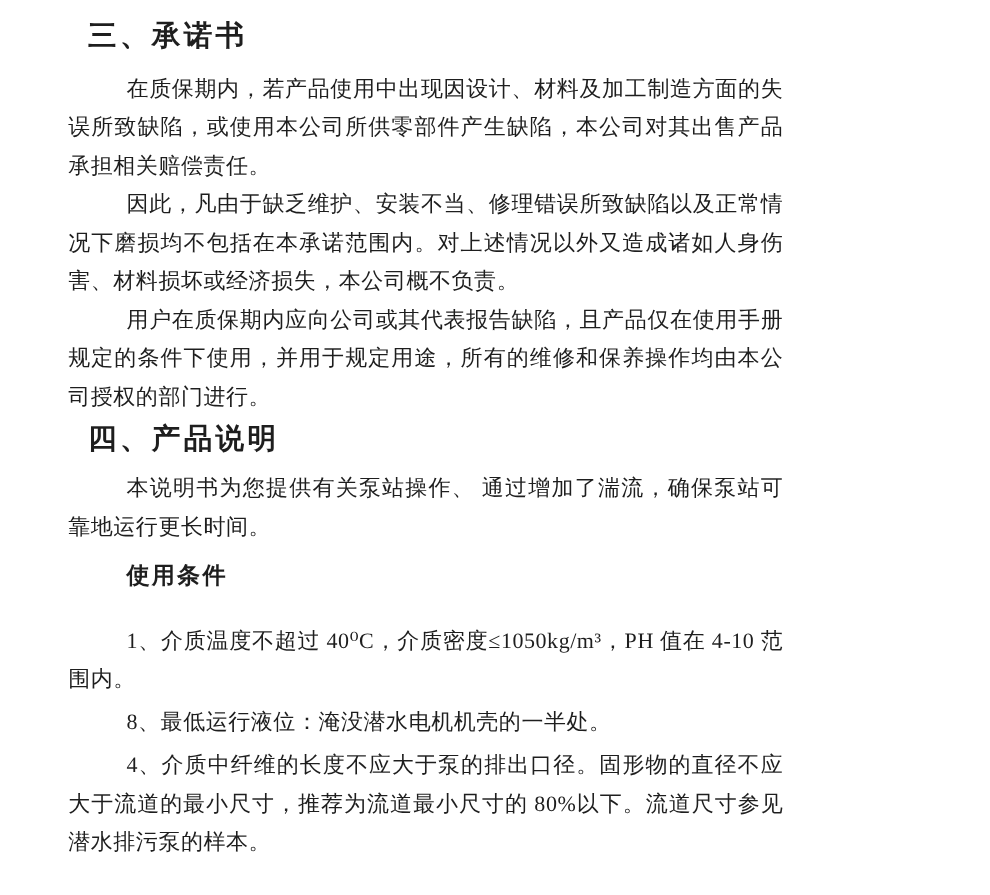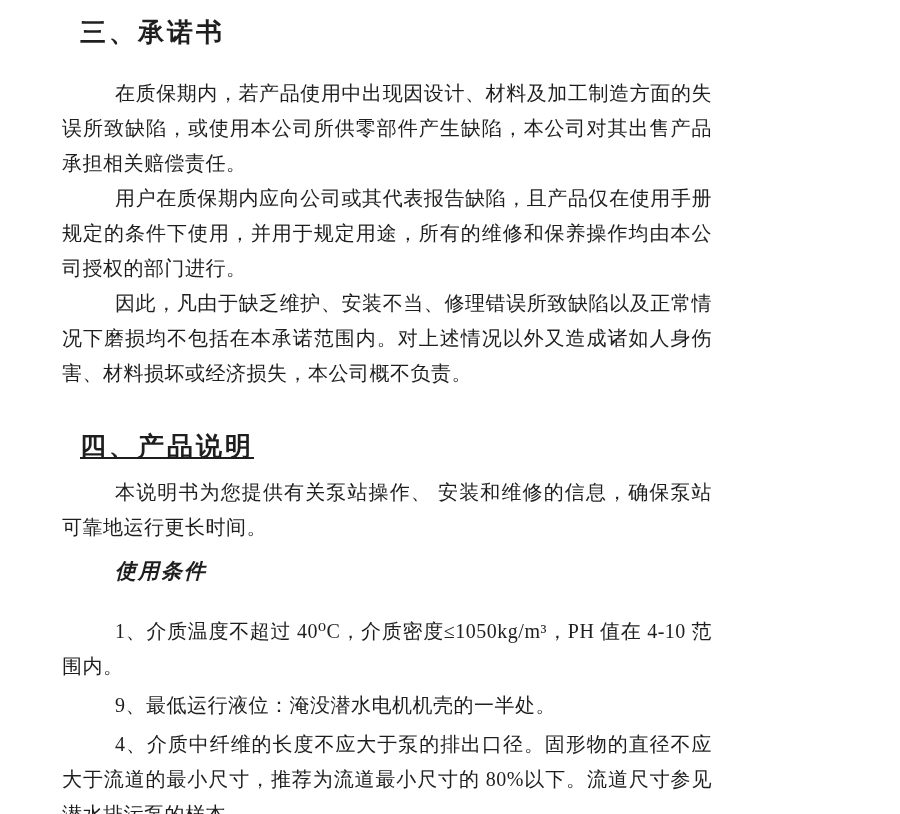--- a/index.html
+++ b/index.html
@@ -21,74 +21,71 @@
     padding: 14px 56px 0 62px;
   }
   .sec-title {
     font-size: 26px;
     font-weight: bold;
     line-height: 38px;
     margin: 0 0 0 18px;
     letter-spacing: 3px;
   }
   .sec-title.second {
-    margin-top: 36px;
     line-height: 40px;
-    text-decoration: underline;
   }
   .para {
     font-size: 20px;
     line-height: 35px;
     margin: 0;
     text-indent: 53px;
     text-align: justify;
     text-justify: inter-ideograph;
     letter-spacing: 0.5px;
   }
   .para.first {
-    margin-top: 24px;
+    margin-top: 12px;
   }
   .para.intro {
     margin-top: 8px;
   }
   .sub-heading {
     font-size: 21px;
     font-weight: bold;
     line-height: 29px;
     margin: 12px 0 0 53px;
     letter-spacing: 2px;
-    font-style: italic;
   }
   .para.cond-first {
     margin-top: 28px;
   }
   .para.cond {
     margin-top: 4px;
   }
 </style>
 </head>
 <body>
 
 <div class="page">
 
   <h1 class="sec-title">三、承诺书</h1>
 
   <p class="para first">在质保期内，若产品使用中出现因设计、材料及加工制造方面的失误所致缺陷，或使用本公司所供零部件产生缺陷，本公司对其出售产品承担相关赔偿责任。</p>
 
+  <p class="para">因此，凡由于缺乏维护、安装不当、修理错误所致缺陷以及正常情况下磨损均不包括在本承诺范围内。对上述情况以外又造成诸如人身伤害、材料损坏或经济损失，本公司概不负责。</p>
+
   <p class="para">用户在质保期内应向公司或其代表报告缺陷，且产品仅在使用手册规定的条件下使用，并用于规定用途，所有的维修和保养操作均由本公司授权的部门进行。</p>
-
-  <p class="para">因此，凡由于缺乏维护、安装不当、修理错误所致缺陷以及正常情况下磨损均不包括在本承诺范围内。对上述情况以外又造成诸如人身伤害、材料损坏或经济损失，本公司概不负责。</p>
 
   <h1 class="sec-title second">四、产品说明</h1>
 
-  <p class="para intro">本说明书为您提供有关泵站操作、 安装和维修的信息，确保泵站可靠地运行更长时间。</p>
+  <p class="para intro">本说明书为您提供有关泵站操作、 通过增加了湍流，确保泵站可靠地运行更长时间。</p>
 
 
   <h2 class="sub-heading">使用条件</h2>
 
   <p class="para cond-first">1、介质温度不超过 40⁰C，介质密度≤1050kg/m³，PH 值在 4-10 范围内。</p>
 
-  <p class="para cond">9、最低运行液位：淹没潜水电机机壳的一半处。</p>
+  <p class="para cond">8、最低运行液位：淹没潜水电机机壳的一半处。</p>
 
 
   <p class="para cond">4、介质中纤维的长度不应大于泵的排出口径。固形物的直径不应大于流道的最小尺寸，推荐为流道最小尺寸的 80%以下。流道尺寸参见潜水排污泵的样本。</p>
 
 </div>
 
 </body></html>

